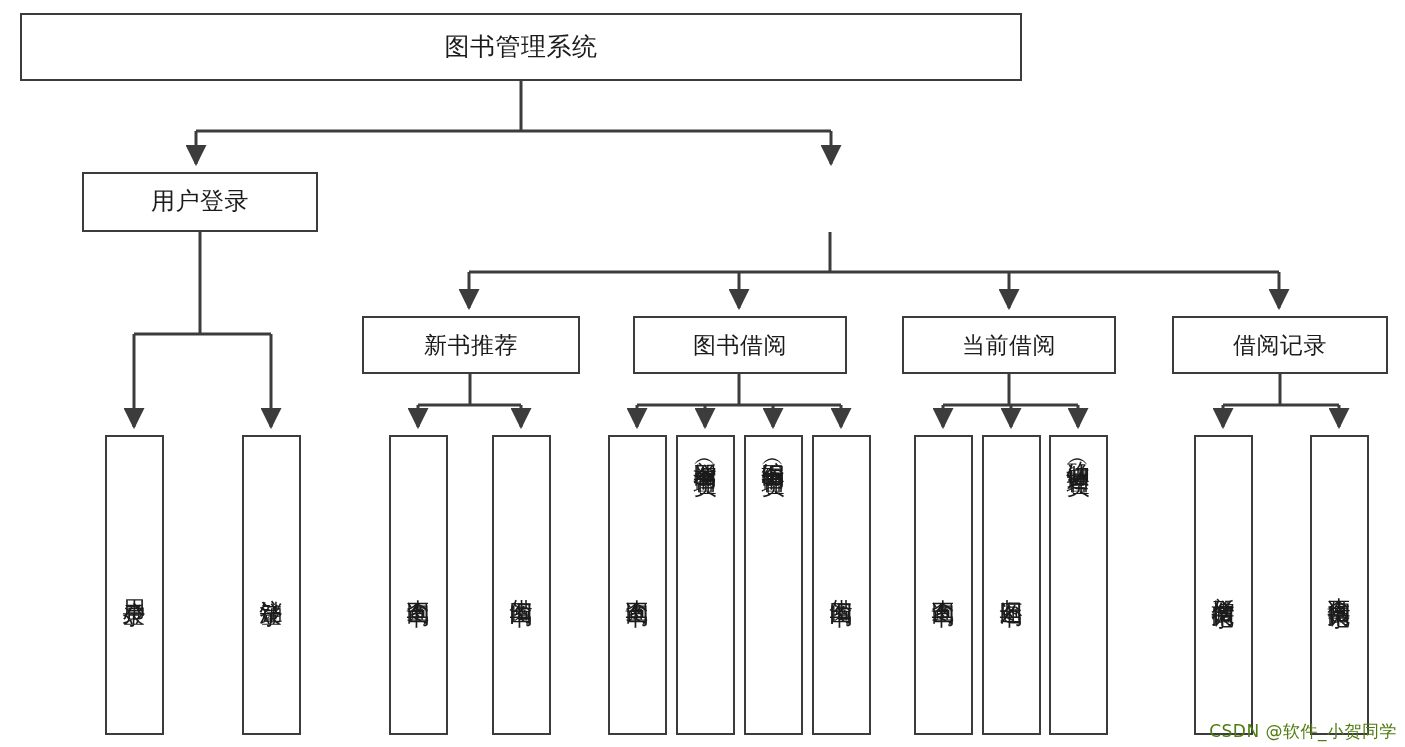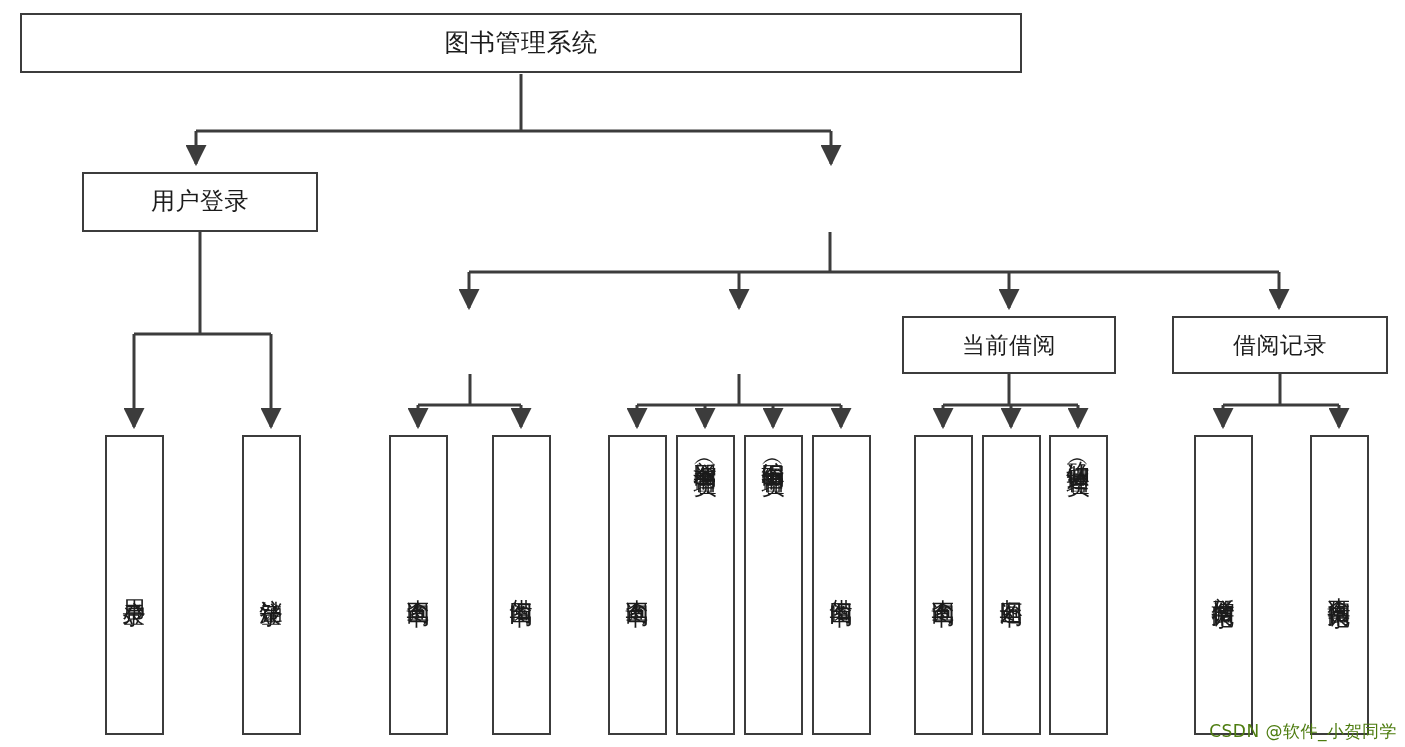--- a/index.html
+++ b/index.html
@@ -116,28 +116,34 @@
       <path d="M 1011 405 L 1011 427" marker-end="url(#arrow)"></path>
       <path d="M 1078 405 L 1078 427" marker-end="url(#arrow)"></path>
 
       <path d="M 1280 374 L 1280 405"></path>
       <path d="M 1223 405 L 1339 405"></path>
       <path d="M 1223 405 L 1223 427" marker-end="url(#arrow)"></path>
       <path d="M 1339 405 L 1339 427" marker-end="url(#arrow)"></path>
     </g>
   </svg>
 
-  <div class="node node-root" style="left:20px; top:13px; width:1002px; height:60px;">
+  <div class="node node-root" style="left:20px; top:13px; width:1002px; height:68px;">
     <span class="label">图书管理系统</span>
   </div>
 
   <div class="node node-l2" style="left:82px; top:172px; width:236px; height:60px;">
     <span class="label">用户登录</span>
   </div>
 
+  <div class="node node-l3" style="left:362px; top:316px; width:218px; height:58px;">
+    <span class="label">新书推荐</span>
+  </div>
+  <div class="node node-l3" style="left:633px; top:316px; width:214px; height:58px;">
+    <span class="label">图书借阅</span>
+  </div>
   <div class="node node-l3" style="left:902px; top:316px; width:214px; height:58px;">
     <span class="label">当前借阅</span>
   </div>
   <div class="node node-l3" style="left:1172px; top:316px; width:216px; height:58px;">
     <span class="label">借阅记录</span>
   </div>
 
   <div class="node node-leaf leaf-center" style="left:105px; top:435px; width:59px; height:300px;">
     <span class="label">用户登录</span>
   </div>

